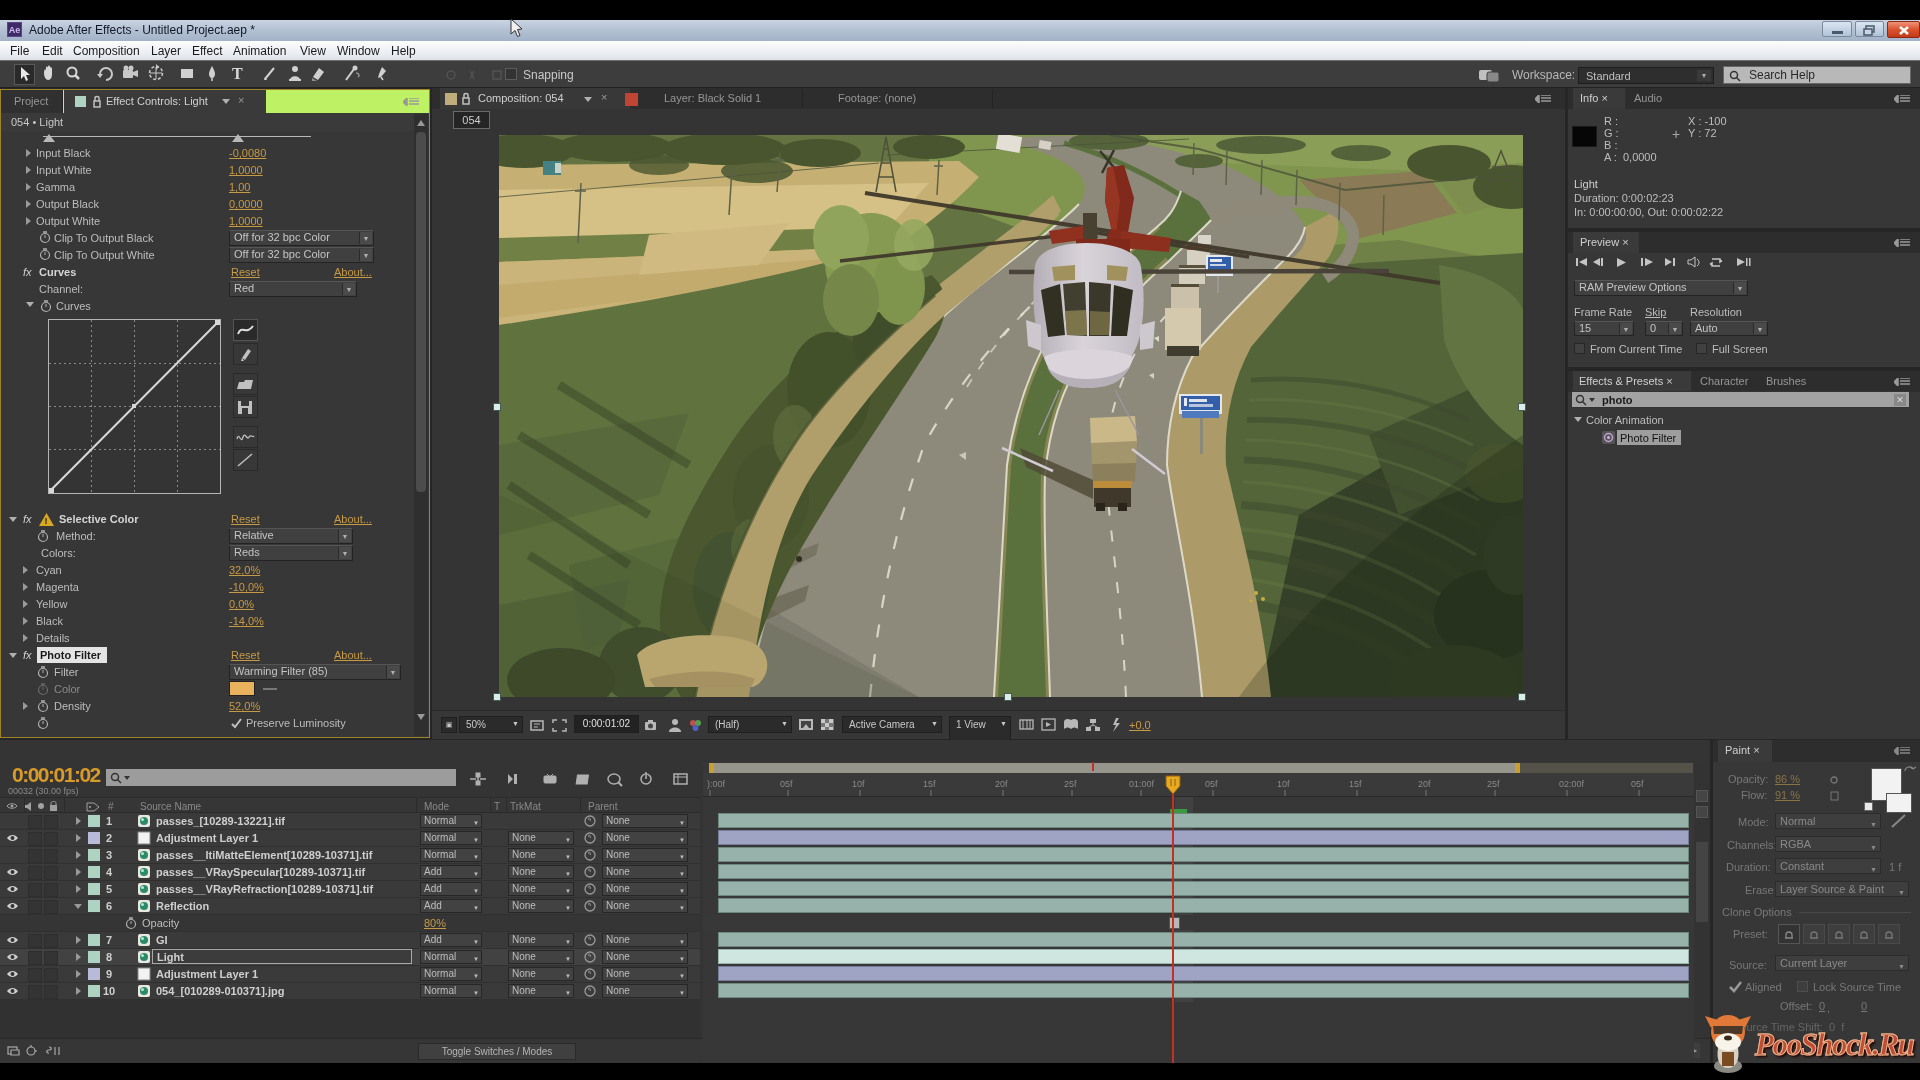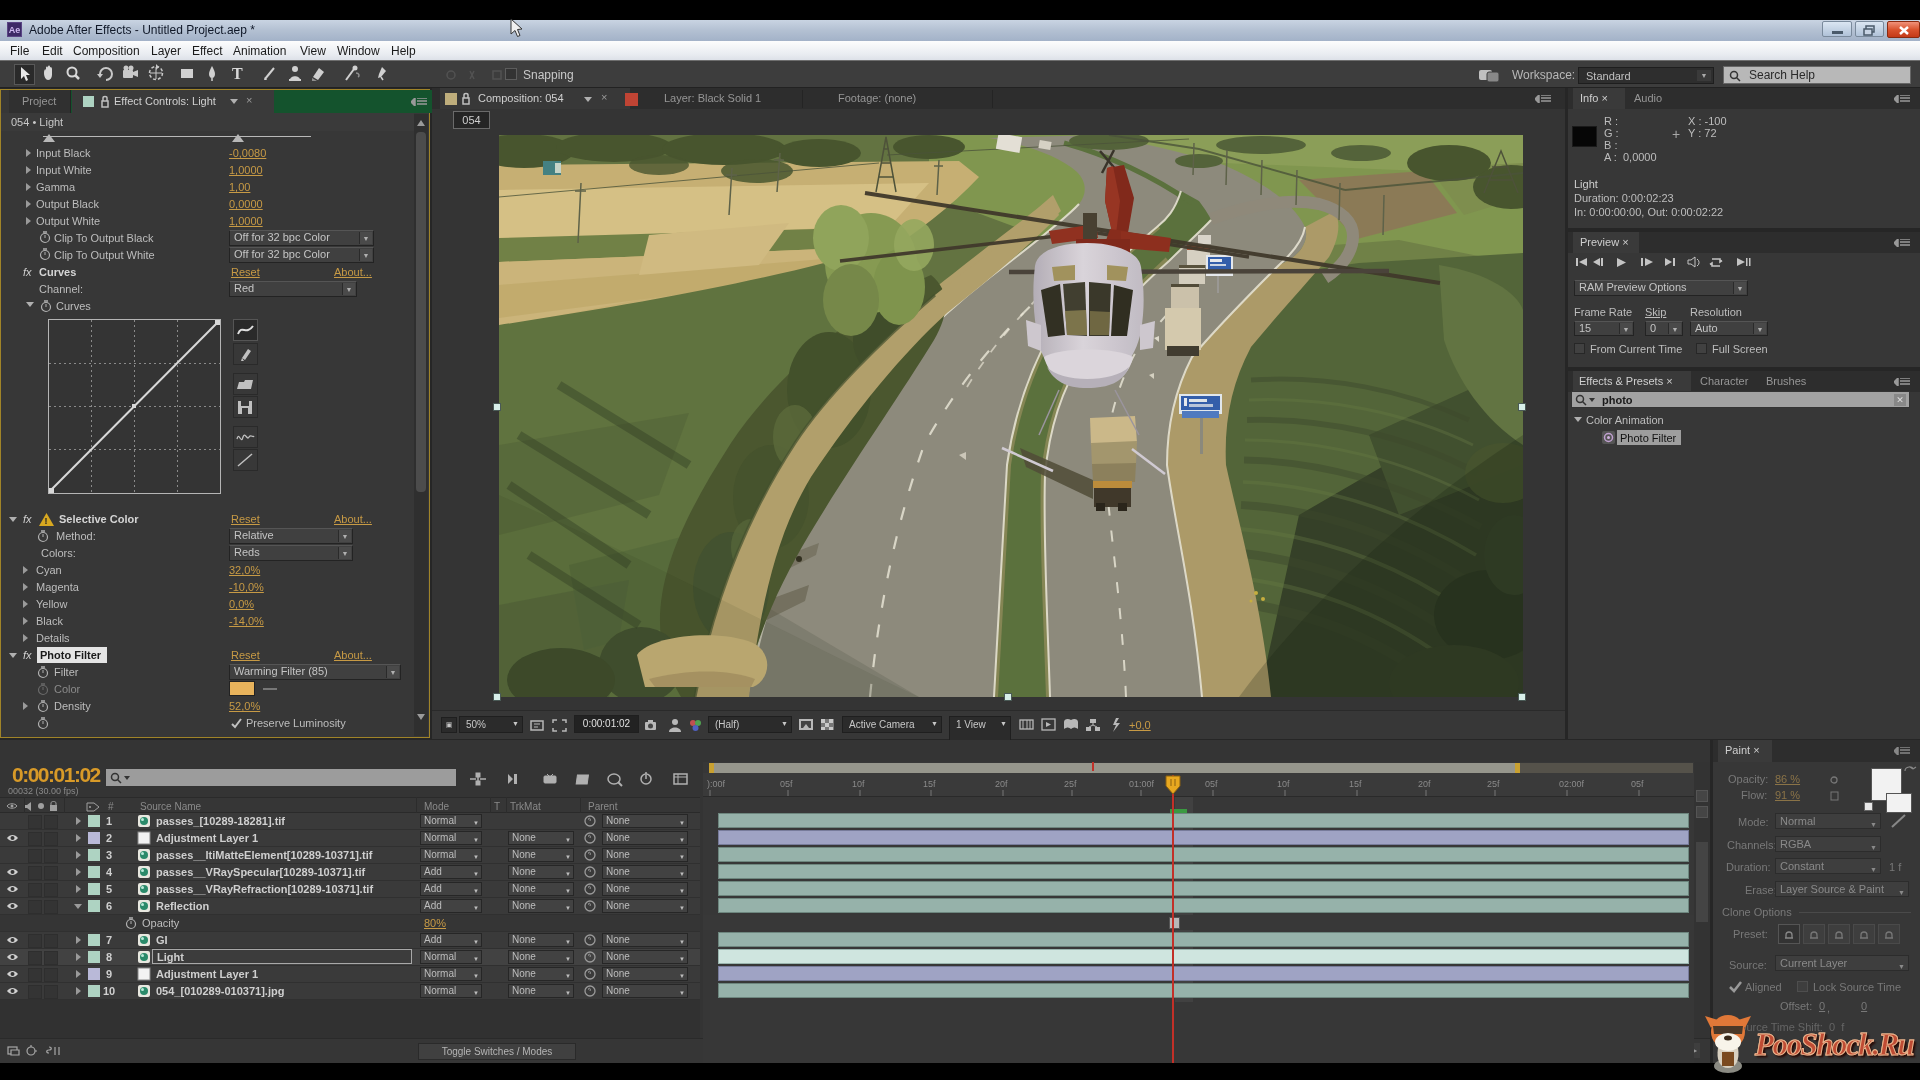--- a/index.html
+++ b/index.html
@@ -22,21 +22,21 @@
 #titletext { position:absolute; left:29px; top:3px; font-size:12px; color:#101828; }
 #menubar { position:absolute; left:0; top:41px; width:1920px; height:20px;
   background:linear-gradient(#fdfdfd,#e9ecf1 70%,#dde1e8); border-bottom:1px solid #6e6e6e; }
 #menubar span { position:absolute; top:3px; font-size:12px; color:#1a1a1a; }
 #toolbar { position:absolute; left:0; top:61px; width:1920px; height:27px; background:#3d3d3d; border-bottom:1px solid #222; }
 .tool { position:absolute; top:3px; width:21px; height:21px; }
 .toolsel { background:#2a2a2a; border:1px solid #585858; }
 
 
 #leftpanel { position:absolute; left:0; top:89px; width:430px; height:649px; background:#373737; border:1px solid #a08428; }
-#lp-tabs { position:absolute; left:8px; top:0; width:428px; height:23px; background:#14532d; }
+#lp-tabs { position:absolute; left:0; top:0; width:428px; height:23px; background:#bef264; }
 #lp-projtab { position:absolute; left:0; top:0; width:62px; height:23px; background:#303030; border-right:1px solid #232323; }
 #lp-acttab { position:absolute; left:63px; top:0; width:202px; height:23px; background:#3a3a3a; }
 #lp-head { position:absolute; left:0; top:23px; width:413px; height:18px; background:#3a3a3a; }
 #lp-scroll { position:absolute; right:1px; top:24px; width:14px; height:622px; background:#2f2f2f; }
 .curvebtn { position:absolute; left:232px; width:25px; height:22px; background:#383838; border:1px solid #2a2a2a; }
 
 
 #comppanel { position:absolute; left:432px; top:88px; width:1133px; height:651px; background:#343434; }
 #cp-tabs { position:absolute; left:0; top:0; width:1133px; height:21px; background:#2d2d2d; }
 #cp-acttab { position:absolute; left:8px; top:0; width:200px; height:21px; background:#383838; }
@@ -863,21 +863,21 @@
   <div id="tl-rows">
     <div class="lrow" style="top:0">
       <div class="tri"></div>
         <div class="sw2" style="background:#aed3c2"></div>
         <div class="num">1</div>
       <svg class="ficon">
           <rect x="1" y="1" width="12" height="12" rx="2" fill="#e8e8e0"></rect>
           <circle cx="7" cy="7" r="4" fill="#2a8a6a"></circle>
           <circle cx="5.5" cy="5.5" r="1.5" fill="#b8e8d8"></circle>
         </svg>
-      <div class="lname" style="left:156px">passes_[10289-18281].tif</div>
+      <div class="lname" style="left:156px">passes_[10289-13221].tif</div>
       <div class="mdd" style="left:420px;width:62px">Normal<span style="position:absolute;right:2px;top:2px;font-size:6px">▼</span></div>
       <svg class="abs" style="left:584px;top:2px" width="13" height="13">
           <circle cx="6" cy="6" r="5" fill="none" stroke="#9a9a9a" stroke-width="1.3"></circle>
           <path d="M6,6 c2,-3 -3,-4 -1,-1" stroke="#9a9a9a" fill="none"></path>
         </svg>
       <div class="mdd" style="left:602px;width:86px">None<span style="position:absolute;right:2px;top:2px;font-size:6px">▼</span></div>
     </div>
     <div class="lrow" style="top:17px">
       <svg class="eye">
           <path d="M1,5 C4,1 9,1 12,5 C9,9 4,9 1,5 Z" fill="#d0d0d0"></path>

